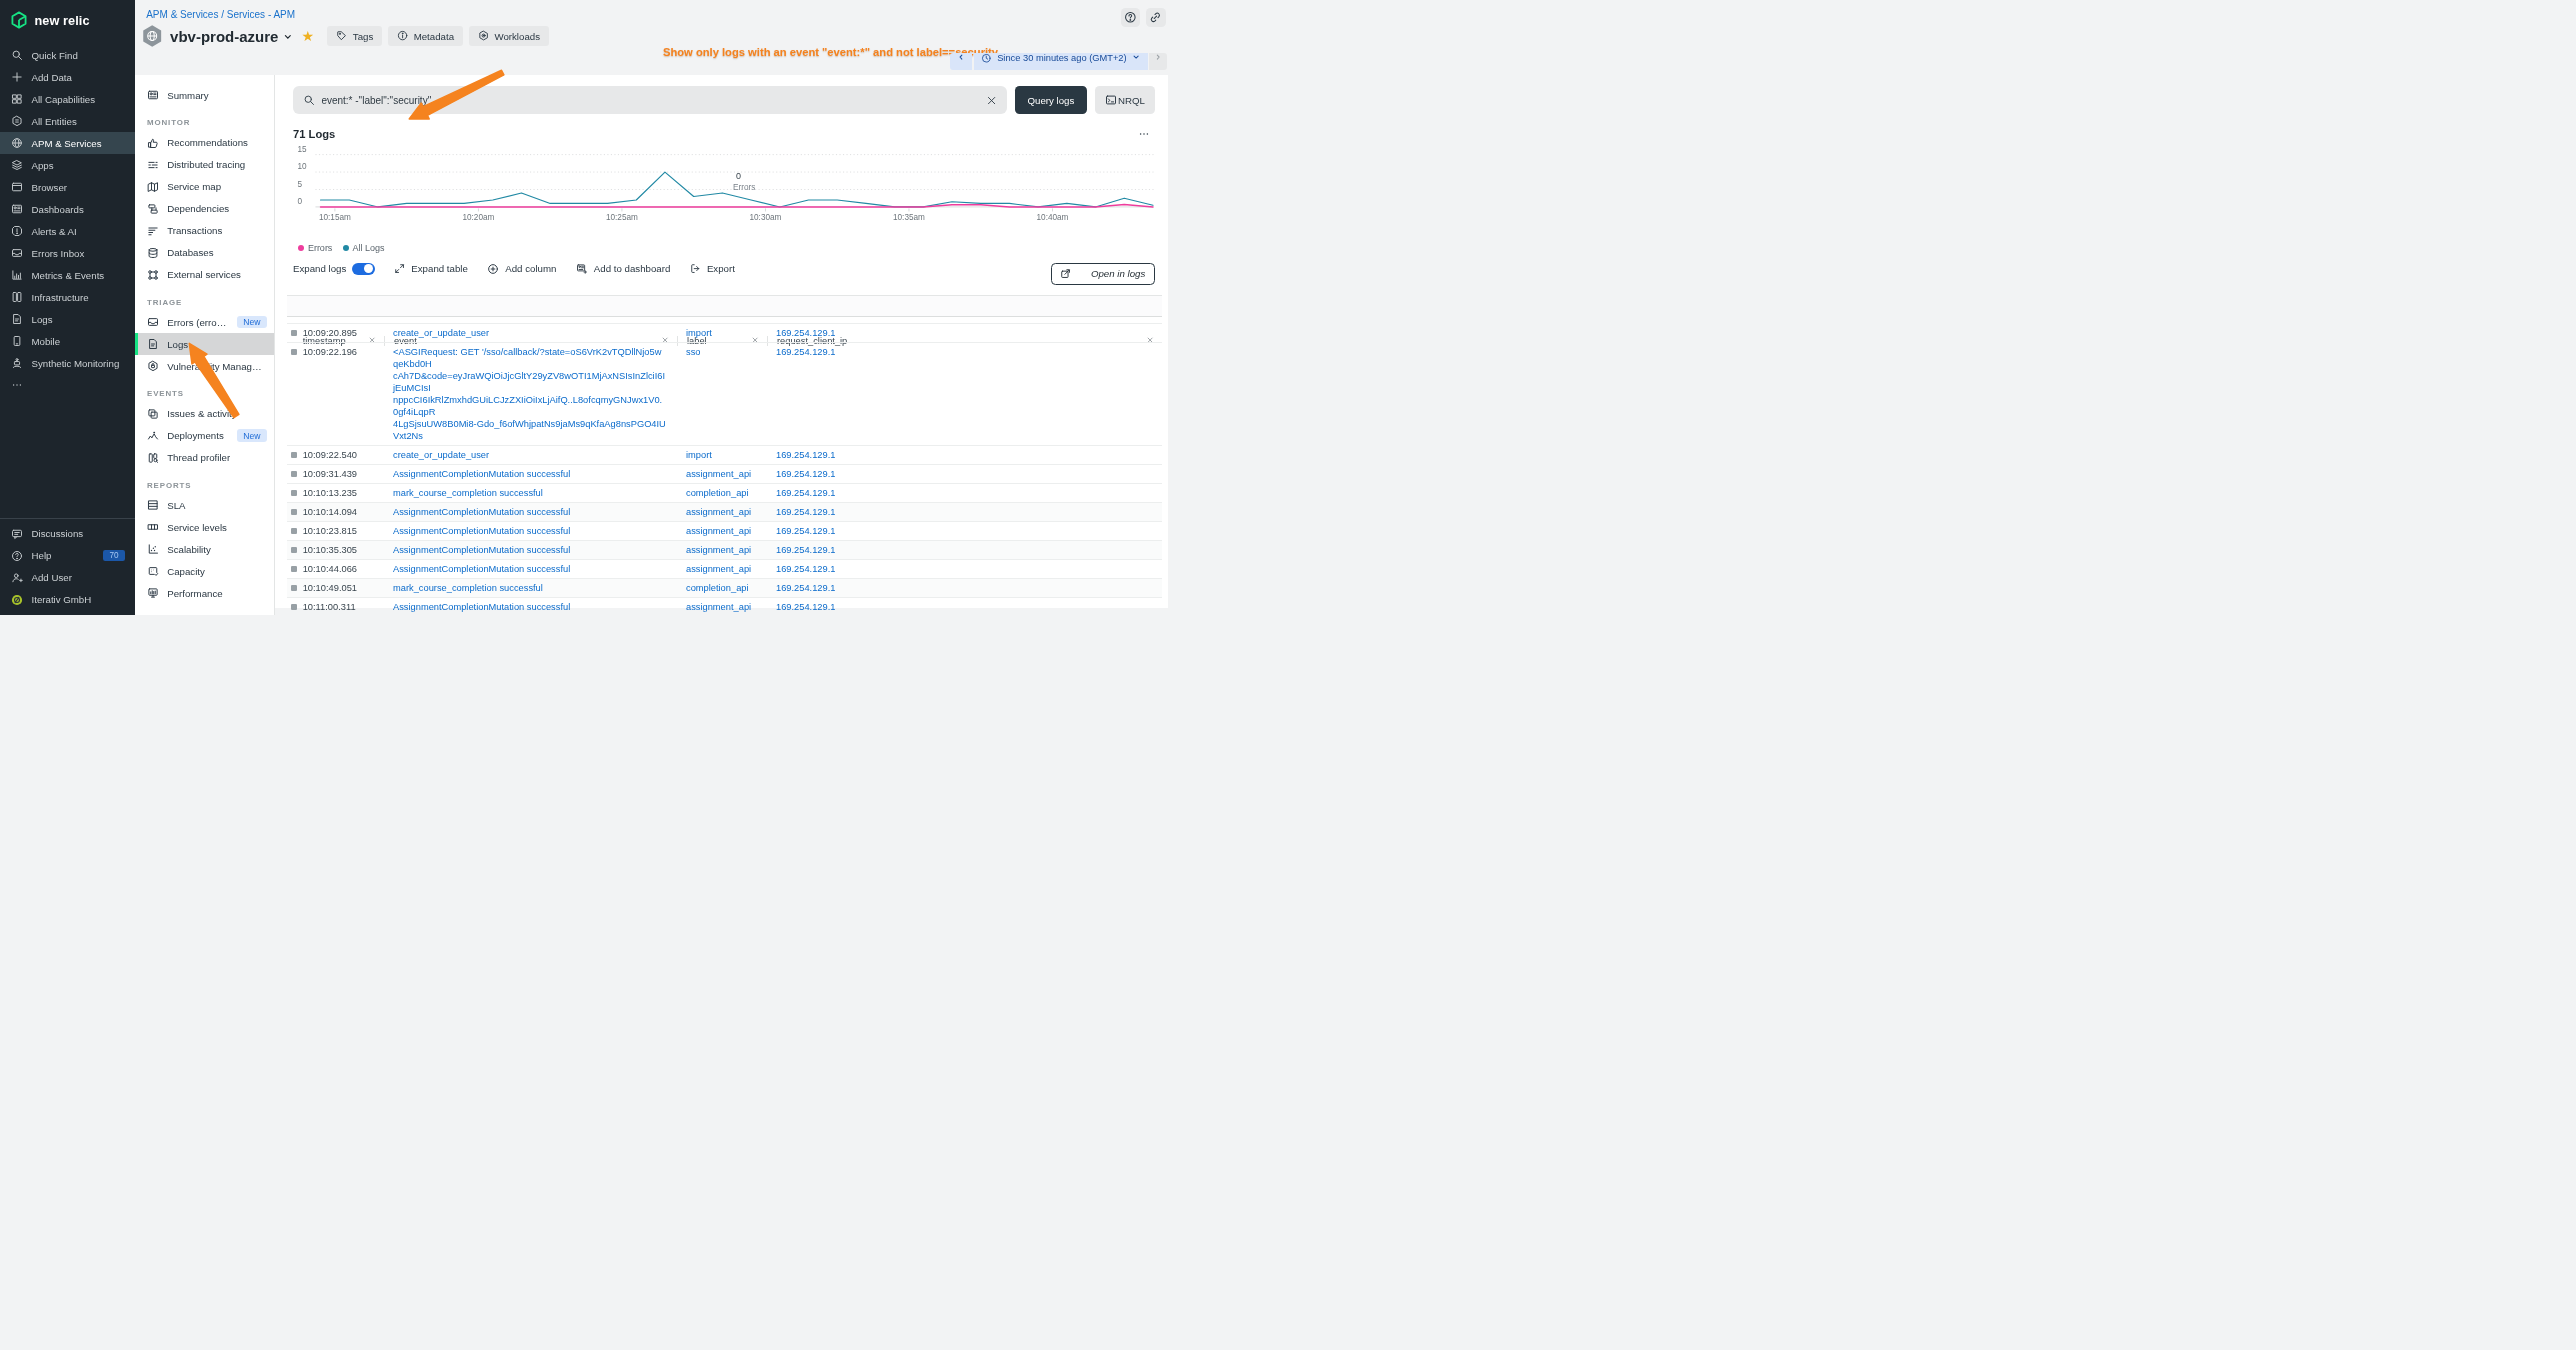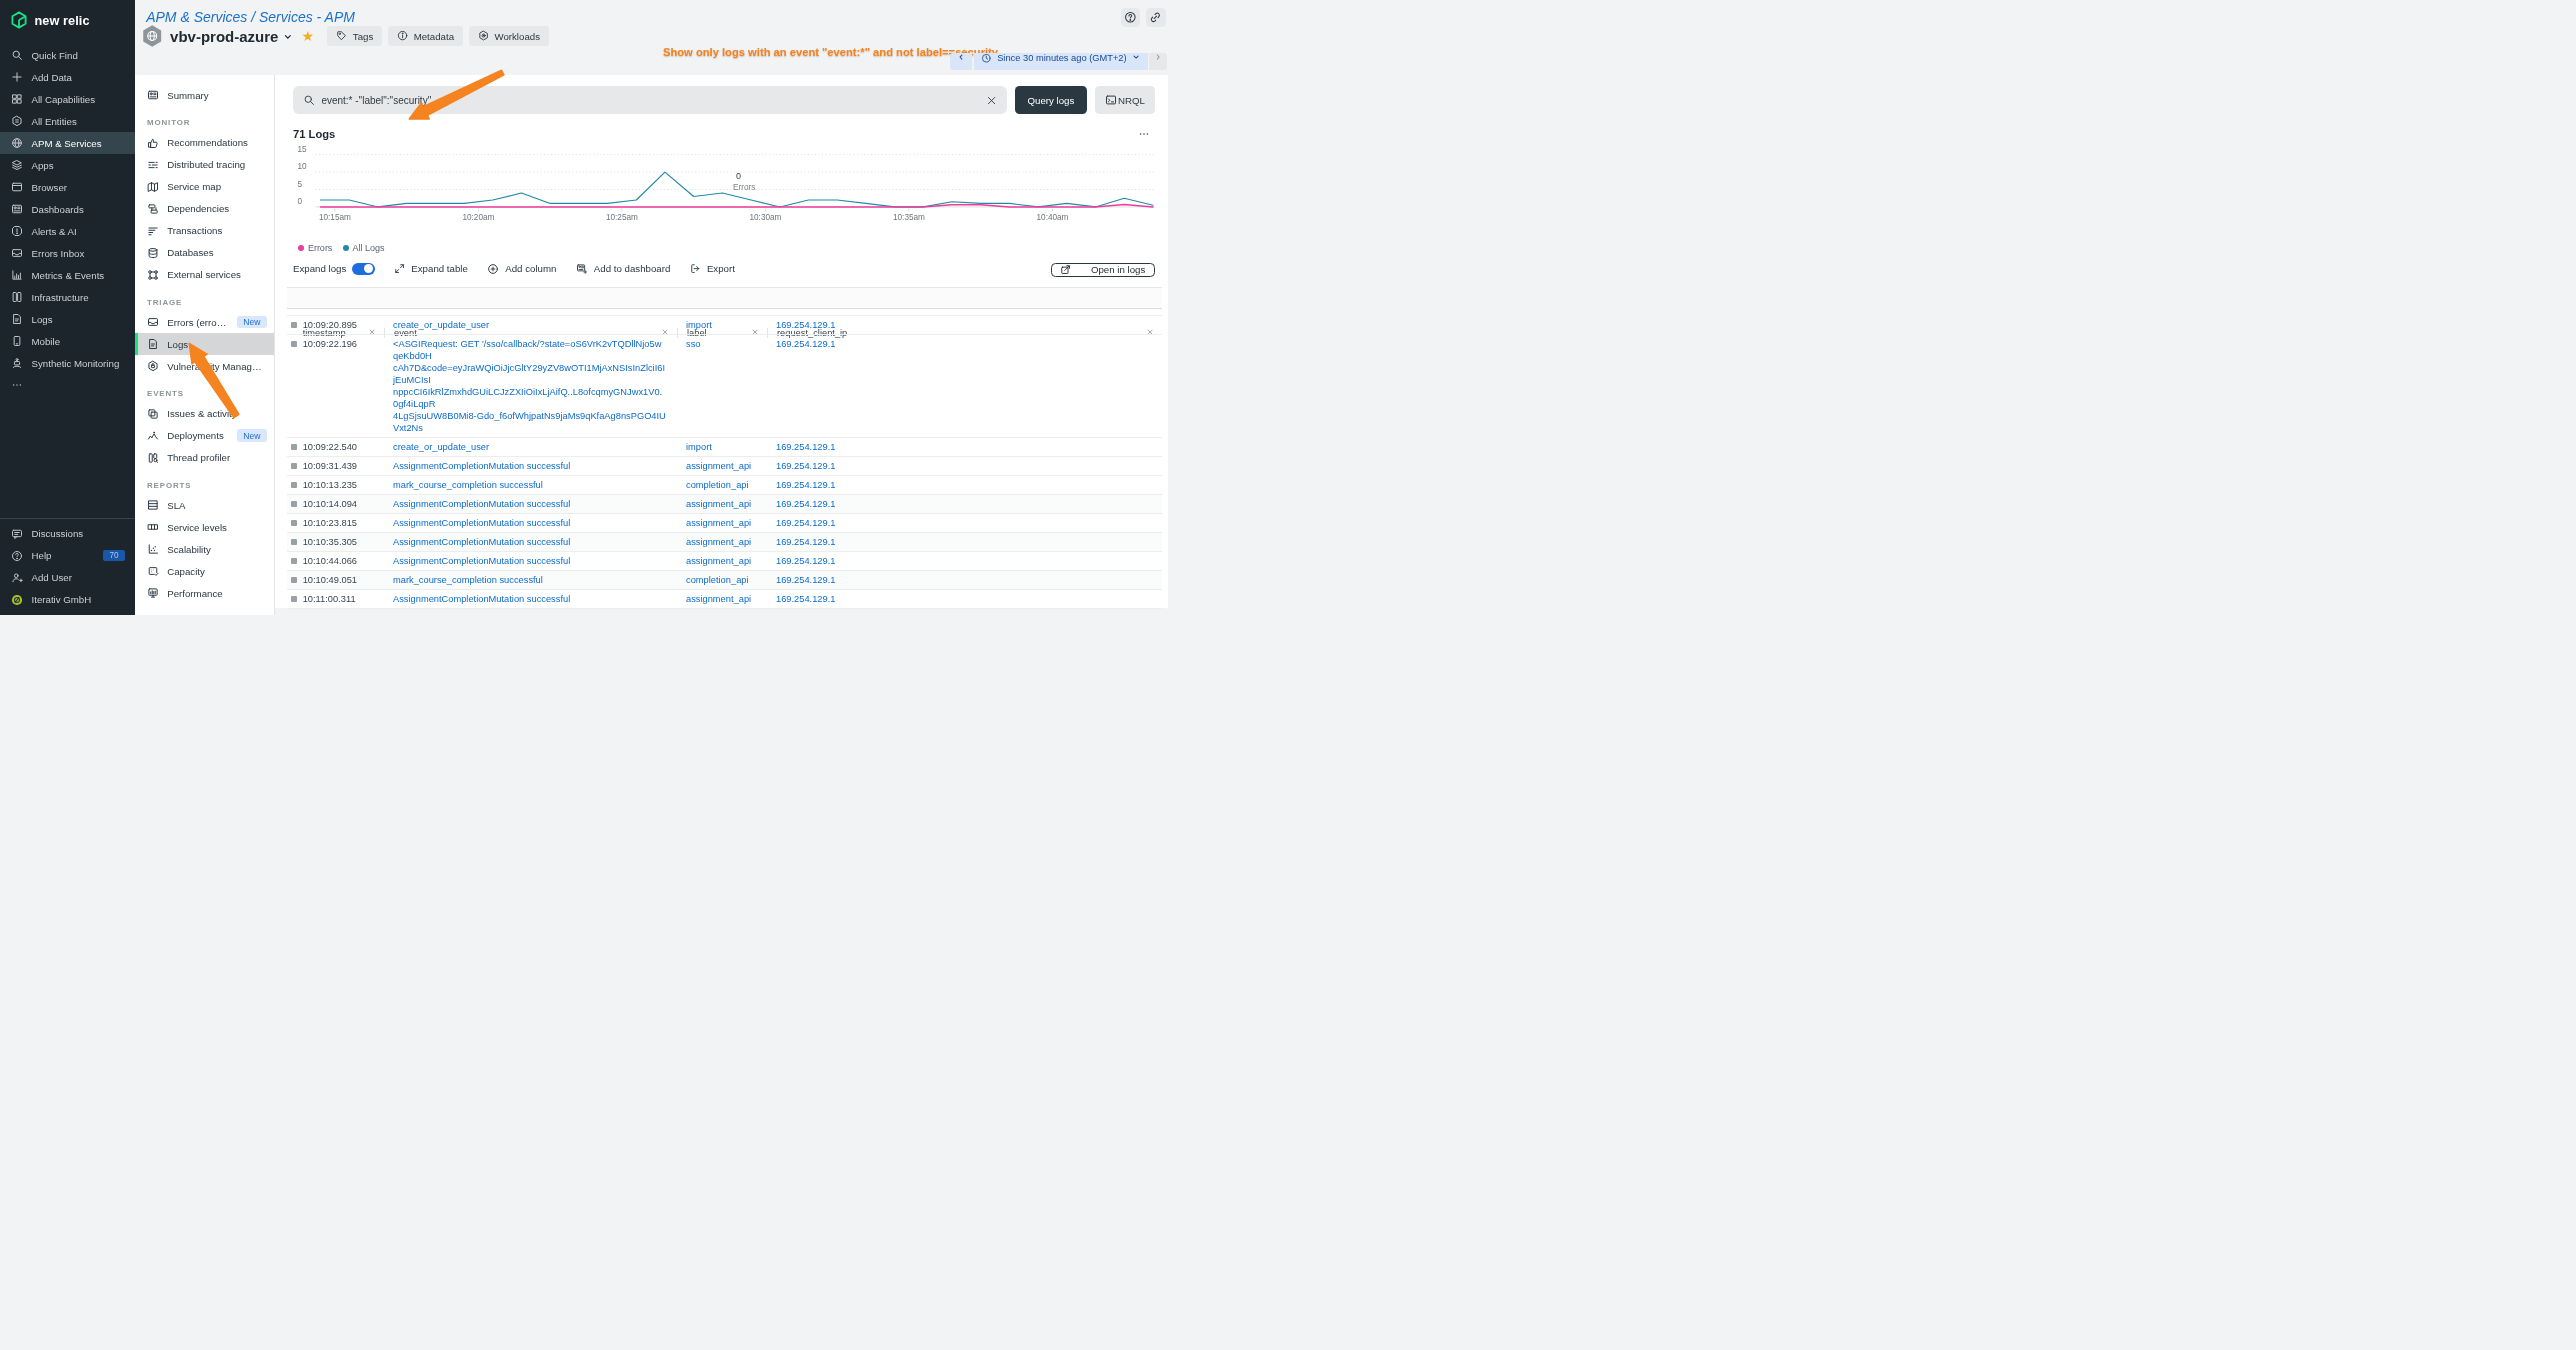--- a/index.html
+++ b/index.html
@@ -11,21 +11,21 @@
   .logo-row { display:flex; align-items:center; gap:6.7px; padding:11.2px 9.7px 13.5px; }
   .logo-text { color:#fff; font-size:12.7px; font-weight:700; letter-spacing:0.1px; }
   .pitem { height:22px; display:flex; align-items:center; gap:9px; padding:0 10.5px; font-size:9.7px; color:#ccd1d4; cursor:pointer; white-space:nowrap; }
   .pitem.selected { background:#35454e; color:#fff; }
   .pitem .ic { width:12px; display:flex; flex:none; color:#c3c9cc; }
   .pfoot { position:absolute; left:0; right:0; bottom:4.5px; border-top:0.7px solid #39424a; padding-top:3.7px; }
   .badge-dark { margin-left:auto; background:#1b57a8; color:#a5c6f2; font-size:8.2px; padding:0.7px 6px; border-radius:2.2px; }
 
   
   .hdr { position:absolute; left:135px; top:0; right:0; height:75px; background:#f2f3f4; z-index:3; }
-  .crumb { position:absolute; left:11.2px; top:9px; font-size:14px; color:#1b72cb; cursor:pointer;font-style:italic; }
+  .crumb { position:absolute; left:11.2px; top:9px; font-size:10px; color:#1b72cb; cursor:pointer; }
   .title-row { position:absolute; left:6px; top:24px; display:flex; align-items:center; gap:6.7px; }
   .title { font-size:15px; font-weight:700; color:#222b32; }
   .title-chev { color:#222b32; display:flex; margin-left:-2.2px; padding-top:2.2px; }
   .star { color:#efb122; font-size:14px; margin:0 2.2px; cursor:pointer; }
   .chipbtn { display:inline-flex; align-items:center; gap:5.2px; height:20px; padding:0 9px; background:#e7e8e9; border-radius:3px; font-size:9.7px; color:#2a3742; cursor:pointer; }
   .chipbtn .ic { display:flex; }
   .hdr-right { position:absolute; right:7.5px; top:7.5px; display:flex; gap:6px; }
   .sqbtn { width:19.4px; height:19.4px; border-radius:4.5px; background:#e7e8e9; display:flex; align-items:center; justify-content:center; color:#2a3742; cursor:pointer; }
   .annotation { position:absolute; left:486px; top:46px; width:419px; text-align:center; font-size:11.2px; font-weight:700; color:#f5821e; text-shadow:0 0.7px 1.5px rgba(120,60,0,.3); }
   .timepick { position:absolute; right:6px; top:53px; display:flex; height:17px; }
@@ -56,21 +56,21 @@
   .logs-title { font-size:11.2px; font-weight:700; color:#1f282f; }
   .more-dots { margin-left:auto; color:#2a3742; display:flex; padding-right:4.5px; cursor:pointer; }
   .chart-wrap { margin-top:1.5px; }
   .legend { display:flex; gap:10.5px; align-items:center; padding-left:5.2px; }
   .leg { display:flex; gap:3.7px; align-items:center; font-size:9px; color:#5a646c; cursor:pointer; }
   .dot { width:6px; height:6px; border-radius:50%; }
   .toolbar { display:flex; align-items:flex-start; gap:19.4px; margin-top:9.7px; font-size:9.7px; color:#2a3742; }
   .tool { display:flex; align-items:center; gap:6px; cursor:pointer; }
   .toggle { width:22.4px; height:12px; border-radius:6.7px; background:#1d6ce0; position:relative; cursor:pointer; }
   .toggle::after { content:""; position:absolute; right:1.5px; top:1.5px; width:9px; height:9px; border-radius:50%; background:#fff; }
-  .open-logs { margin-left:auto; display:flex; align-items:center; gap:20px; border:1.1px solid #2a3842; border-radius:4.5px; height:14px; padding:0 8.2px; font-size:9.7px; color:#1f282f; background:#fff; cursor:pointer; }
+  .open-logs { margin-left:auto; display:flex; align-items:center; gap:20px; border:1.1px solid #2a3842; border-radius:4.5px; height:22px; padding:0 8.2px; font-size:9.7px; color:#1f282f; background:#fff; cursor:pointer;font-style:italic; }
 
   
   .tbl { margin:9.7px -7.5px 0 -6px; }
   .trow { display:grid; grid-template-columns:97px 293px 90px 1fr; }
   .thead-row { height:22px; background:#fbfbfc; border-top:0.7px solid #e4e6e6; border-bottom:0.7px solid #dcdede; }
   .th { display:flex; align-items:center; justify-content:space-between; font-size:9.3px; color:#39454e; padding:0 7.5px 0 9px;margin-top:40px; }
   .th + .th { border-left:0.7px solid #e2e4e4; }
   .th:first-child { padding-left:15.7px; }
   .th .x { color:#6e767c; display:flex; cursor:pointer; }
   .tr { border-bottom:0.7px solid #eceeee; position:relative; cursor:pointer; }

